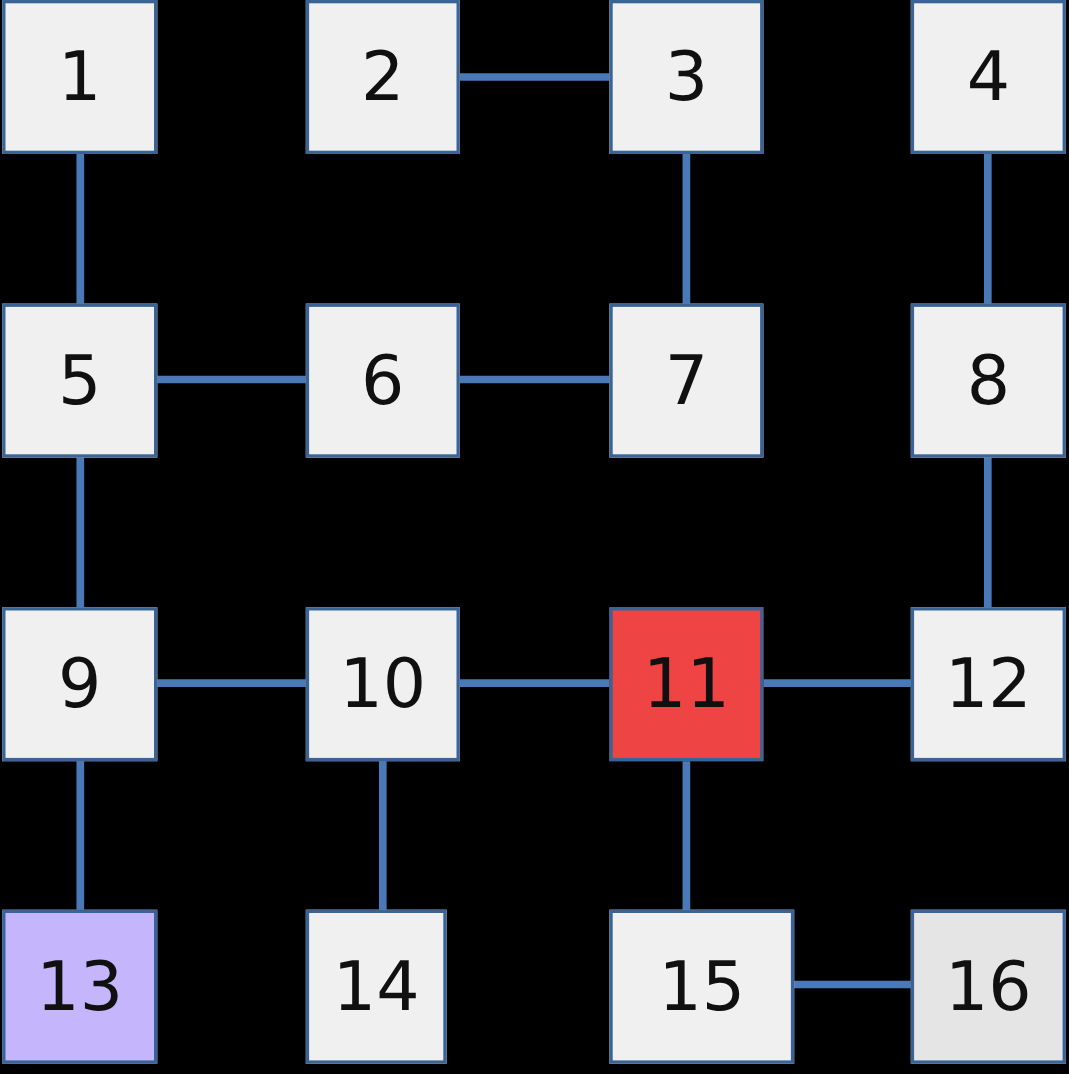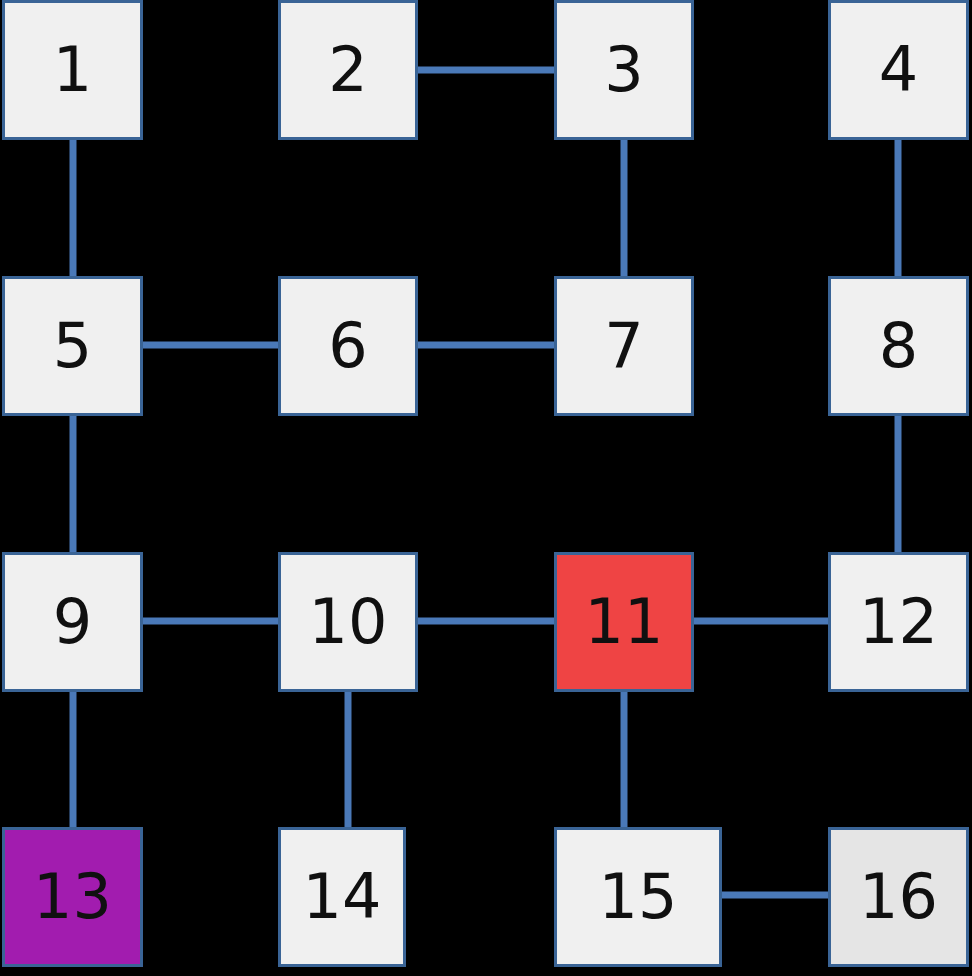--- a/index.html
+++ b/index.html
@@ -97,21 +97,21 @@
       </div>
       <div class="node" style="left: 278px; top: 552px; width: 140px; height: 140px; background: rgb(240, 240, 240); border-color: rgb(58, 100, 150); border-width: 3px;">
         <span class="node-label" style="color: rgb(16, 16, 16); font-size: 62px;">10</span>
       </div>
       <div class="node" style="left: 554px; top: 552px; width: 140px; height: 140px; background: #ef4444; border-color: rgb(58, 100, 150); border-width: 3px;">
         <span class="node-label" style="color: rgb(16, 16, 16); font-size: 62px;">11</span>
       </div>
       <div class="node" style="left: 828px; top: 552px; width: 141px; height: 140px; background: rgb(240, 240, 240); border-color: rgb(58, 100, 150); border-width: 3px;">
         <span class="node-label" style="color: rgb(16, 16, 16); font-size: 62px;">12</span>
       </div>
-      <div class="node" style="left: 2px; top: 827px; width: 141px; height: 140px; background: #a21caf; border-color: rgb(58, 100, 150); border-width: 3px;">
+      <div class="node" style="left: 2px; top: 827px; width: 141px; height: 140px; background: #c4b5fd; border-color: rgb(58, 100, 150); border-width: 3px;">
         <span class="node-label" style="color: rgb(16, 16, 16); font-size: 62px;">13</span>
       </div>
       <div class="node" style="left: 278px; top: 827px; width: 128px; height: 140px; background: rgb(240, 240, 240); border-color: rgb(58, 100, 150); border-width: 3px;">
         <span class="node-label" style="color: rgb(16, 16, 16); font-size: 62px;">14</span>
       </div>
       <div class="node" style="left: 554px; top: 827px; width: 168px; height: 140px; background: rgb(240, 240, 240); border-color: rgb(58, 100, 150); border-width: 3px;">
         <span class="node-label" style="color: rgb(16, 16, 16); font-size: 62px;">15</span>
       </div>
       <div class="node" style="left: 828px; top: 827px; width: 141px; height: 140px; background: #e5e5e5; border-color: rgb(58, 100, 150); border-width: 3px;">
         <span class="node-label" style="color: rgb(16, 16, 16); font-size: 62px;">16</span>

